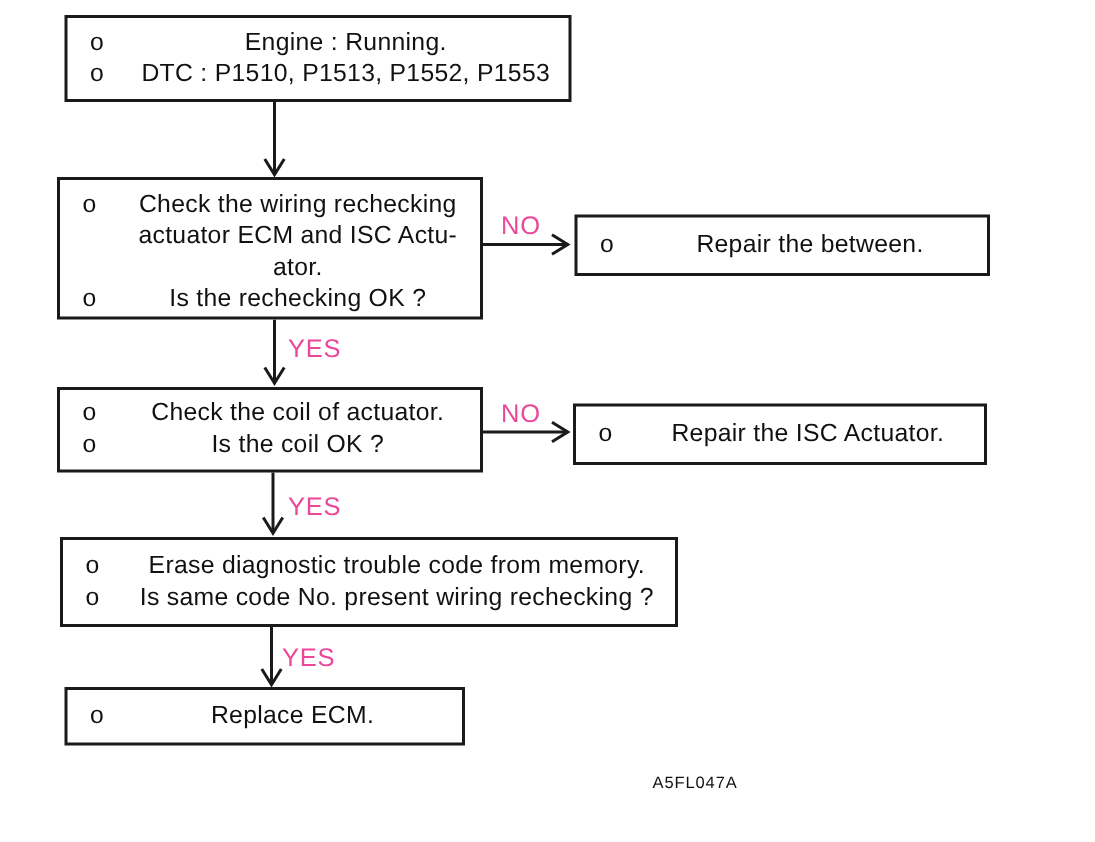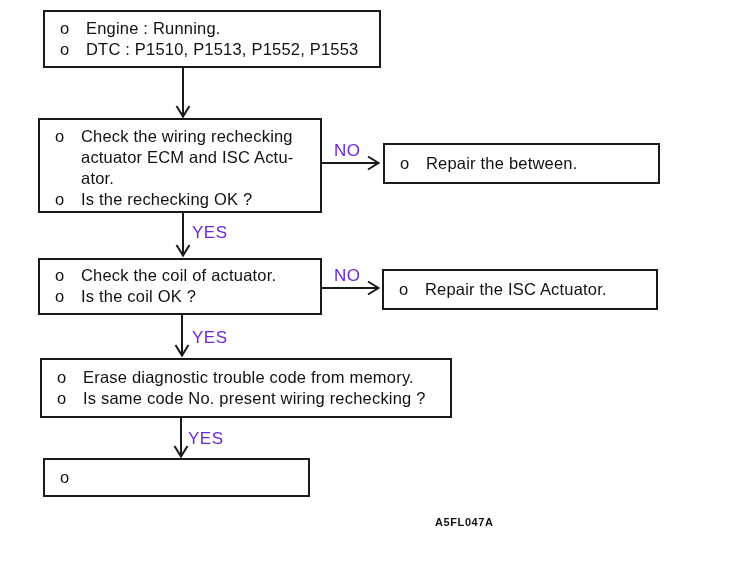--- a/index.html
+++ b/index.html
@@ -39,34 +39,35 @@
     display: flex;
     align-items: flex-start;
   }
   .bullet {
     width: 26px;
     flex: 0 0 26px;
     text-align: left;
   }
   .lines {
     flex: 1 1 auto;
+    text-align: center;
   }
   .branch-label {
     position: absolute;
     font-size: 17px;
     line-height: 18px;
     letter-spacing: 0.5px;
-    color: #6d28d9;
+    color: #ec4899;
   }
   .figcode {
     position: absolute;
     left: 435px;
     top: 516px;
     font-size: 11px;
-    font-weight: bold;
+    font-weight: normal;
     letter-spacing: 0.6px;
     color: #111111;
   }
 </style>
 </head>
 <body>
 
 <div class="canvas">
 
   <svg class="connectors" viewBox="0 0 730 561" fill="none" stroke="#1a1a1a" stroke-width="2">
@@ -179,20 +180,23 @@
           <div>Is same code No. present wiring rechecking ?</div>
         </div>
       </div>
     </div>
   </div>
 
   <div class="box" style="left:43px; top:458px; width:267px; height:39px;">
     <div class="inner" style="padding-top:7px;">
       <div class="item">
         <span class="bullet">o</span>
+        <div class="lines">
+          <div>Replace ECM.</div>
+        </div>
       </div>
     </div>
   </div>
 
   <span class="branch-label" style="left:192px; top:224px;">YES</span>
   <span class="branch-label" style="left:192px; top:329px;">YES</span>
   <span class="branch-label" style="left:188px; top:430px;">YES</span>
   <span class="branch-label" style="left:334px; top:142px;">NO</span>
   <span class="branch-label" style="left:334px; top:267px;">NO</span>
 

